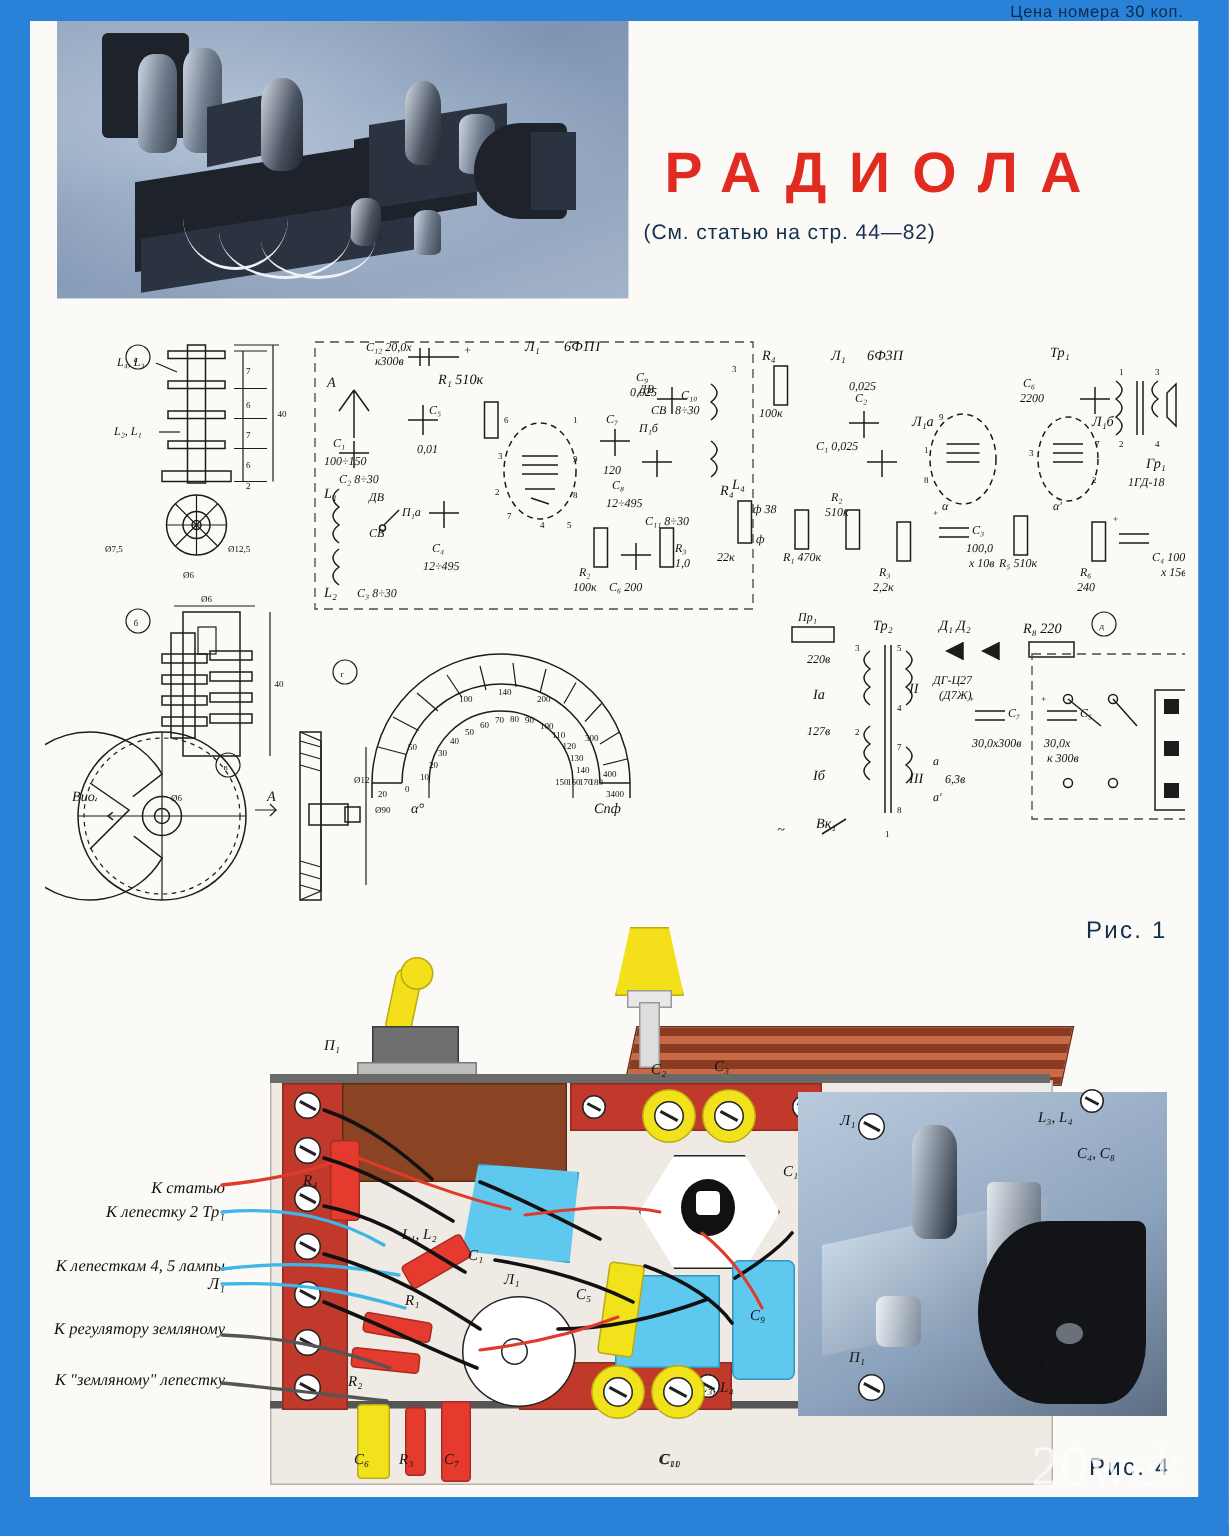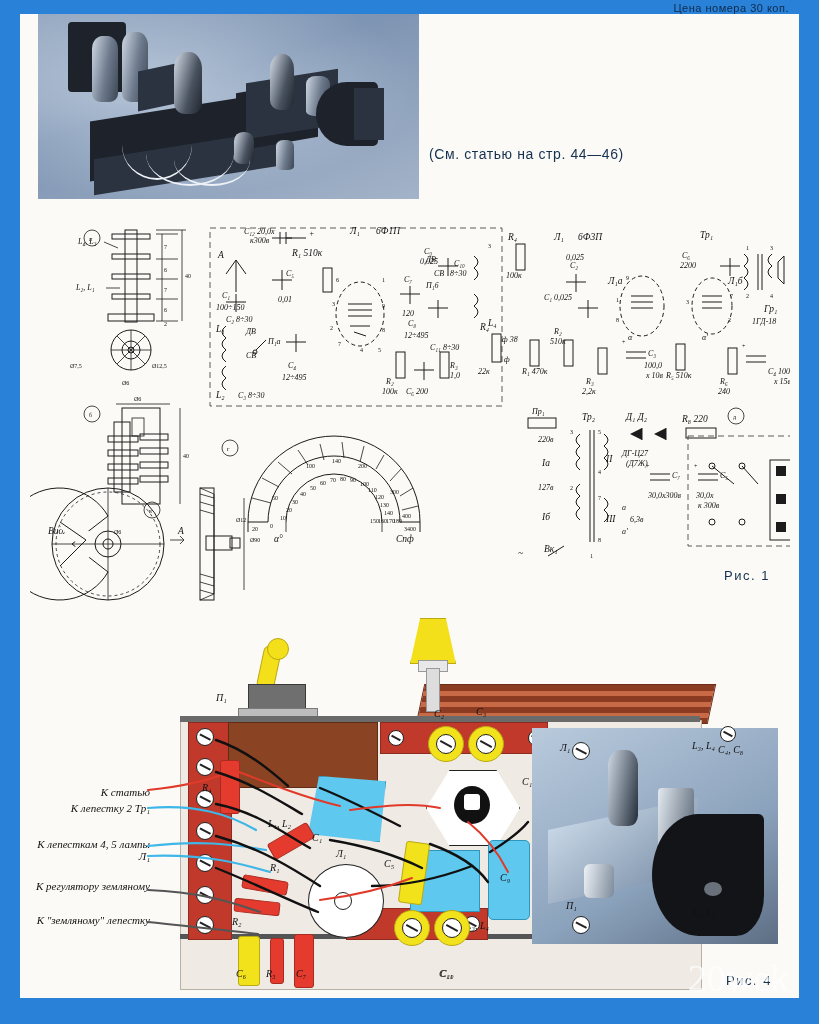--- a/index.html
+++ b/index.html
@@ -38,21 +38,21 @@
   
   .title{position:absolute;color:#e12a20;font-weight:bold;
          font-family:"Liberation Sans",sans-serif;letter-spacing:15px;}
   .t1{left:443px;top:33px;font-size:38px;}
   .t2{left:443px;top:95px;font-size:38px;}
   .subt{position:absolute;left:429px;top:146px;color:#16314f;font-size:14px;
         letter-spacing:.6px;}
 
   
   .fig1{position:absolute;left:30px;top:222px;width:760px;height:380px;}
-  .cap{position:absolute;color:#14304e;font-size:13px;letter-spacing:1.5px;}
+  .cap{position:absolute;color:#14304e;font-size:16px;letter-spacing:1.5px;margin-top:44px;}
   svg{display:block;}
   .ln{stroke:#1c1c1c;stroke-width:1;fill:none;}
   .lnt{stroke:#1c1c1c;stroke-width:.8;fill:none;}
   .dash{stroke:#4a4a4a;stroke-width:.9;fill:none;stroke-dasharray:6 4;}
   .fil{fill:#1c1c1c;}
   .txt{font-family:"Liberation Serif",serif;font-style:italic;font-size:8px;fill:#111;}
   .txtb{font-family:"Liberation Serif",serif;font-style:italic;font-size:9.5px;fill:#111;}
   .tiny{font-family:"Liberation Serif",serif;font-size:6px;fill:#111;}
 
   
@@ -102,21 +102,22 @@
     <div class="cyl" style="left:268px;top:62px;width:24px;height:40px;"></div>
     <div class="ch" style="left:278px;top:68px;width:62px;height:64px;border-radius:50% 8% 8% 50%;"></div>
     <div class="ch2" style="left:316px;top:74px;width:30px;height:52px;"></div>
     <div class="tube" style="left:196px;top:118px;width:20px;height:32px;"></div>
     <div class="cyl" style="left:238px;top:126px;width:18px;height:30px;"></div>
     <div class="wirep" style="left:84px;top:96px;width:70px;height:68px;"></div>
     <div class="wirep" style="left:108px;top:108px;width:88px;height:62px;"></div>
     <div class="wirep" style="left:136px;top:120px;width:76px;height:50px;"></div>
   </div>
 
-  <div class="subt">(См. статью на стр. 44—46)</div>
+  <div class="title t2">РАДИОЛА</div>
+  <div class="subt">(См. статью на стр. 44—82)</div>
 
   <div class="fig1">
   <svg width="760" height="380" viewBox="0 0 760 380">
 
     <g>
       <circle cx="62" cy="16" r="8" class="lnt"></circle>
       <text x="59" y="19" class="tiny">а</text>
       <rect x="95" y="8" width="12" height="92" class="ln"></rect>
       <rect x="82" y="12" width="38" height="5" class="ln" fill="#ddd"></rect>
       <rect x="82" y="32" width="38" height="5" class="ln" fill="#ddd"></rect>
@@ -589,21 +590,21 @@
                   background:linear-gradient(100deg,#eef2f7,#7c8a9a);border-radius:6px;"></div>
       <div style="position:absolute;left:120px;top:86px;width:112px;height:122px;
                   background:#121417;border-radius:50% 6% 30% 50%/60% 6% 40% 60%;"></div>
       <div style="position:absolute;left:172px;top:154px;width:18px;height:14px;
                   background:#6a717b;border-radius:50%;"></div>
     </div>
     <div class="lbl2" style="left:540px;top:142px;">Л₁</div>
     <div class="lbl2" style="left:672px;top:140px;">L₃, L₄</div>
     <div class="lbl2" style="left:672px;top:306px;">L₁, L₂</div>
     <div class="lbl2" style="left:546px;top:300px;">П₁</div>
-    <div class="lbl2" style="left:698px;top:144px;">C₄, C₈</div>
+    <div class="lbl2" style="left:698px;top:164px;">C₄, C₈</div>
     <div class="screw" style="left:552px;top:142px;width:16px;height:16px;"></div>
     <div class="screw" style="left:552px;top:316px;width:16px;height:16px;"></div>
     <div class="screw" style="left:700px;top:126px;width:14px;height:14px;"></div>
 
     <svg style="position:absolute;left:0;top:0;" width="779" height="400">
       <g fill="none" stroke-width="2.2" stroke-linecap="round">
         <path d="M128 190 C168 186 196 178 214 170" stroke="#e03a2a"></path>
         <path d="M128 208 C176 204 208 214 236 230" stroke="#3fb6e8"></path>
         <path d="M128 246 C180 240 210 244 246 250" stroke="#3fb6e8"></path>
         <path d="M128 256 C182 254 216 262 250 272" stroke="#3fb6e8"></path>

